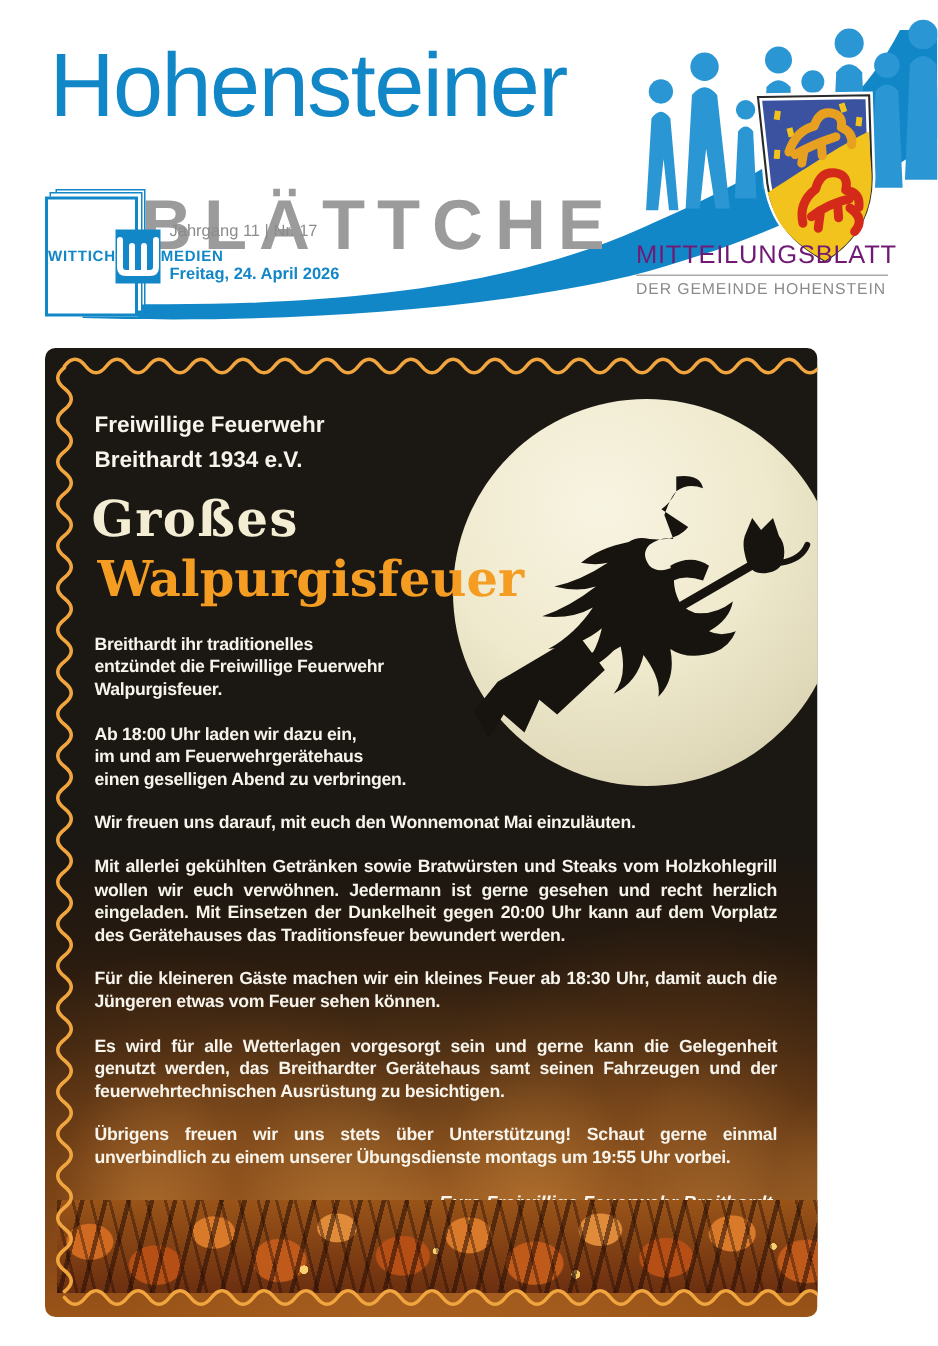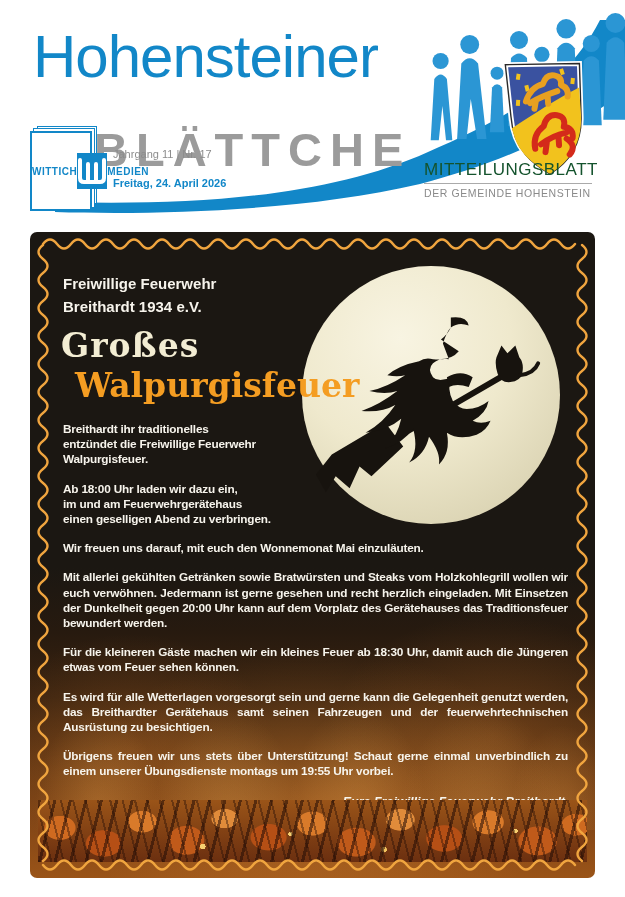--- a/index.html
+++ b/index.html
@@ -21,43 +21,43 @@
        padding:3px 0;box-sizing:border-box;}
   .wittich .wt{color:#1287c8;font-weight:bold;font-size:10px;letter-spacing:.5px;}
   .wittich .wbox{width:40px;height:36px;background:#1287c8;display:flex;align-items:center;justify-content:center;}
 
   .issue{position:absolute;left:113px;top:146px;line-height:17px;}
   .issue .i1{color:#8c8c8c;font-size:11px;}
   .issue .i2{color:#1287c8;font-size:11px;font-weight:bold;margin-top:12px;}
 
   .crest{position:absolute;left:503px;top:56px;width:86px;height:126px;}
   .org{position:absolute;left:424px;top:160px;width:168px;text-align:left;}
-  .org .o1{color:#14532d;font-size:17px;letter-spacing:.5px;border-bottom:1px solid #aaa;
+  .org .o1{color:#701a75;font-size:17px;letter-spacing:.5px;border-bottom:1px solid #aaa;
        padding-bottom:3px;}
   .org .o2{color:#8a8a8a;font-size:10.5px;letter-spacing:.6px;margin-top:3px;}
 
   
-  .poster{position:absolute;left:30px;top:232px;width:565px;height:646px;border-radius:7px;
+  .poster{position:absolute;left:30px;top:232px;width:515px;height:646px;border-radius:7px;
        background:
         radial-gradient(340px 220px at 50% 88%, rgba(235,150,60,.30), rgba(0,0,0,0) 70%),
         radial-gradient(200px 160px at 18% 80%, rgba(215,125,45,.22), rgba(0,0,0,0) 72%),
         radial-gradient(230px 170px at 82% 78%, rgba(215,125,45,.22), rgba(0,0,0,0) 72%),
         linear-gradient(180deg,#1b1712 0%,#1b1712 52%,#271a0f 62%,#3c2410 72%,#6b3b14 84%,#8a4a17 94%,#9a5418 100%);
        overflow:hidden;}
   .wave-border{position:absolute;left:0;top:0;width:565px;height:646px;z-index:6;pointer-events:none;}
 
   .moon{position:absolute;left:272px;top:34px;width:258px;height:258px;border-radius:50%;z-index:1;
        background:radial-gradient(circle at 38% 28%, #f8f4e2 0%, #efe9cd 45%, #ddd6b6 78%, #cdc6a6 100%);}
   .moon svg{position:absolute;left:0;top:0;}
 
   .ptxt{position:relative;z-index:3;color:#f7f4ec;font-weight:bold;}
   .club{margin:40px 0 0 33px;font-size:15px;line-height:23px;width:250px;}
   .title1{margin:8px 0 0 31px;font-family:"DejaVu Serif",serif;font-weight:bold;
        font-size:33px;color:#f3edd3;letter-spacing:1px;}
-  .title2{margin:1px 0 0 45px;font-family:"DejaVu Serif",serif;font-weight:bold;
+  .title2{margin:1px 0 0 35px;font-family:"DejaVu Serif",serif;font-weight:bold;
        font-size:33px;color:#f49d22;letter-spacing:0px;}
   .para{font-size:11.8px;line-height:15.2px;letter-spacing:-.2px;}
   .pnarrow{margin:17px 0 0 33px;width:255px;}
   .pnarrow2{margin:14px 0 0 33px;width:262px;}
   .pwide{margin:14px 27px 0 33px;text-align:justify;hyphens:auto;-webkit-hyphens:auto;}
   .hl{color:#f49d22;}
   .signature{margin:15px 30px 0 0;text-align:right;font-style:italic;font-size:12.5px;}
 
   .flames{position:absolute;left:0;bottom:48px;width:565px;height:210px;z-index:2;
       background:

